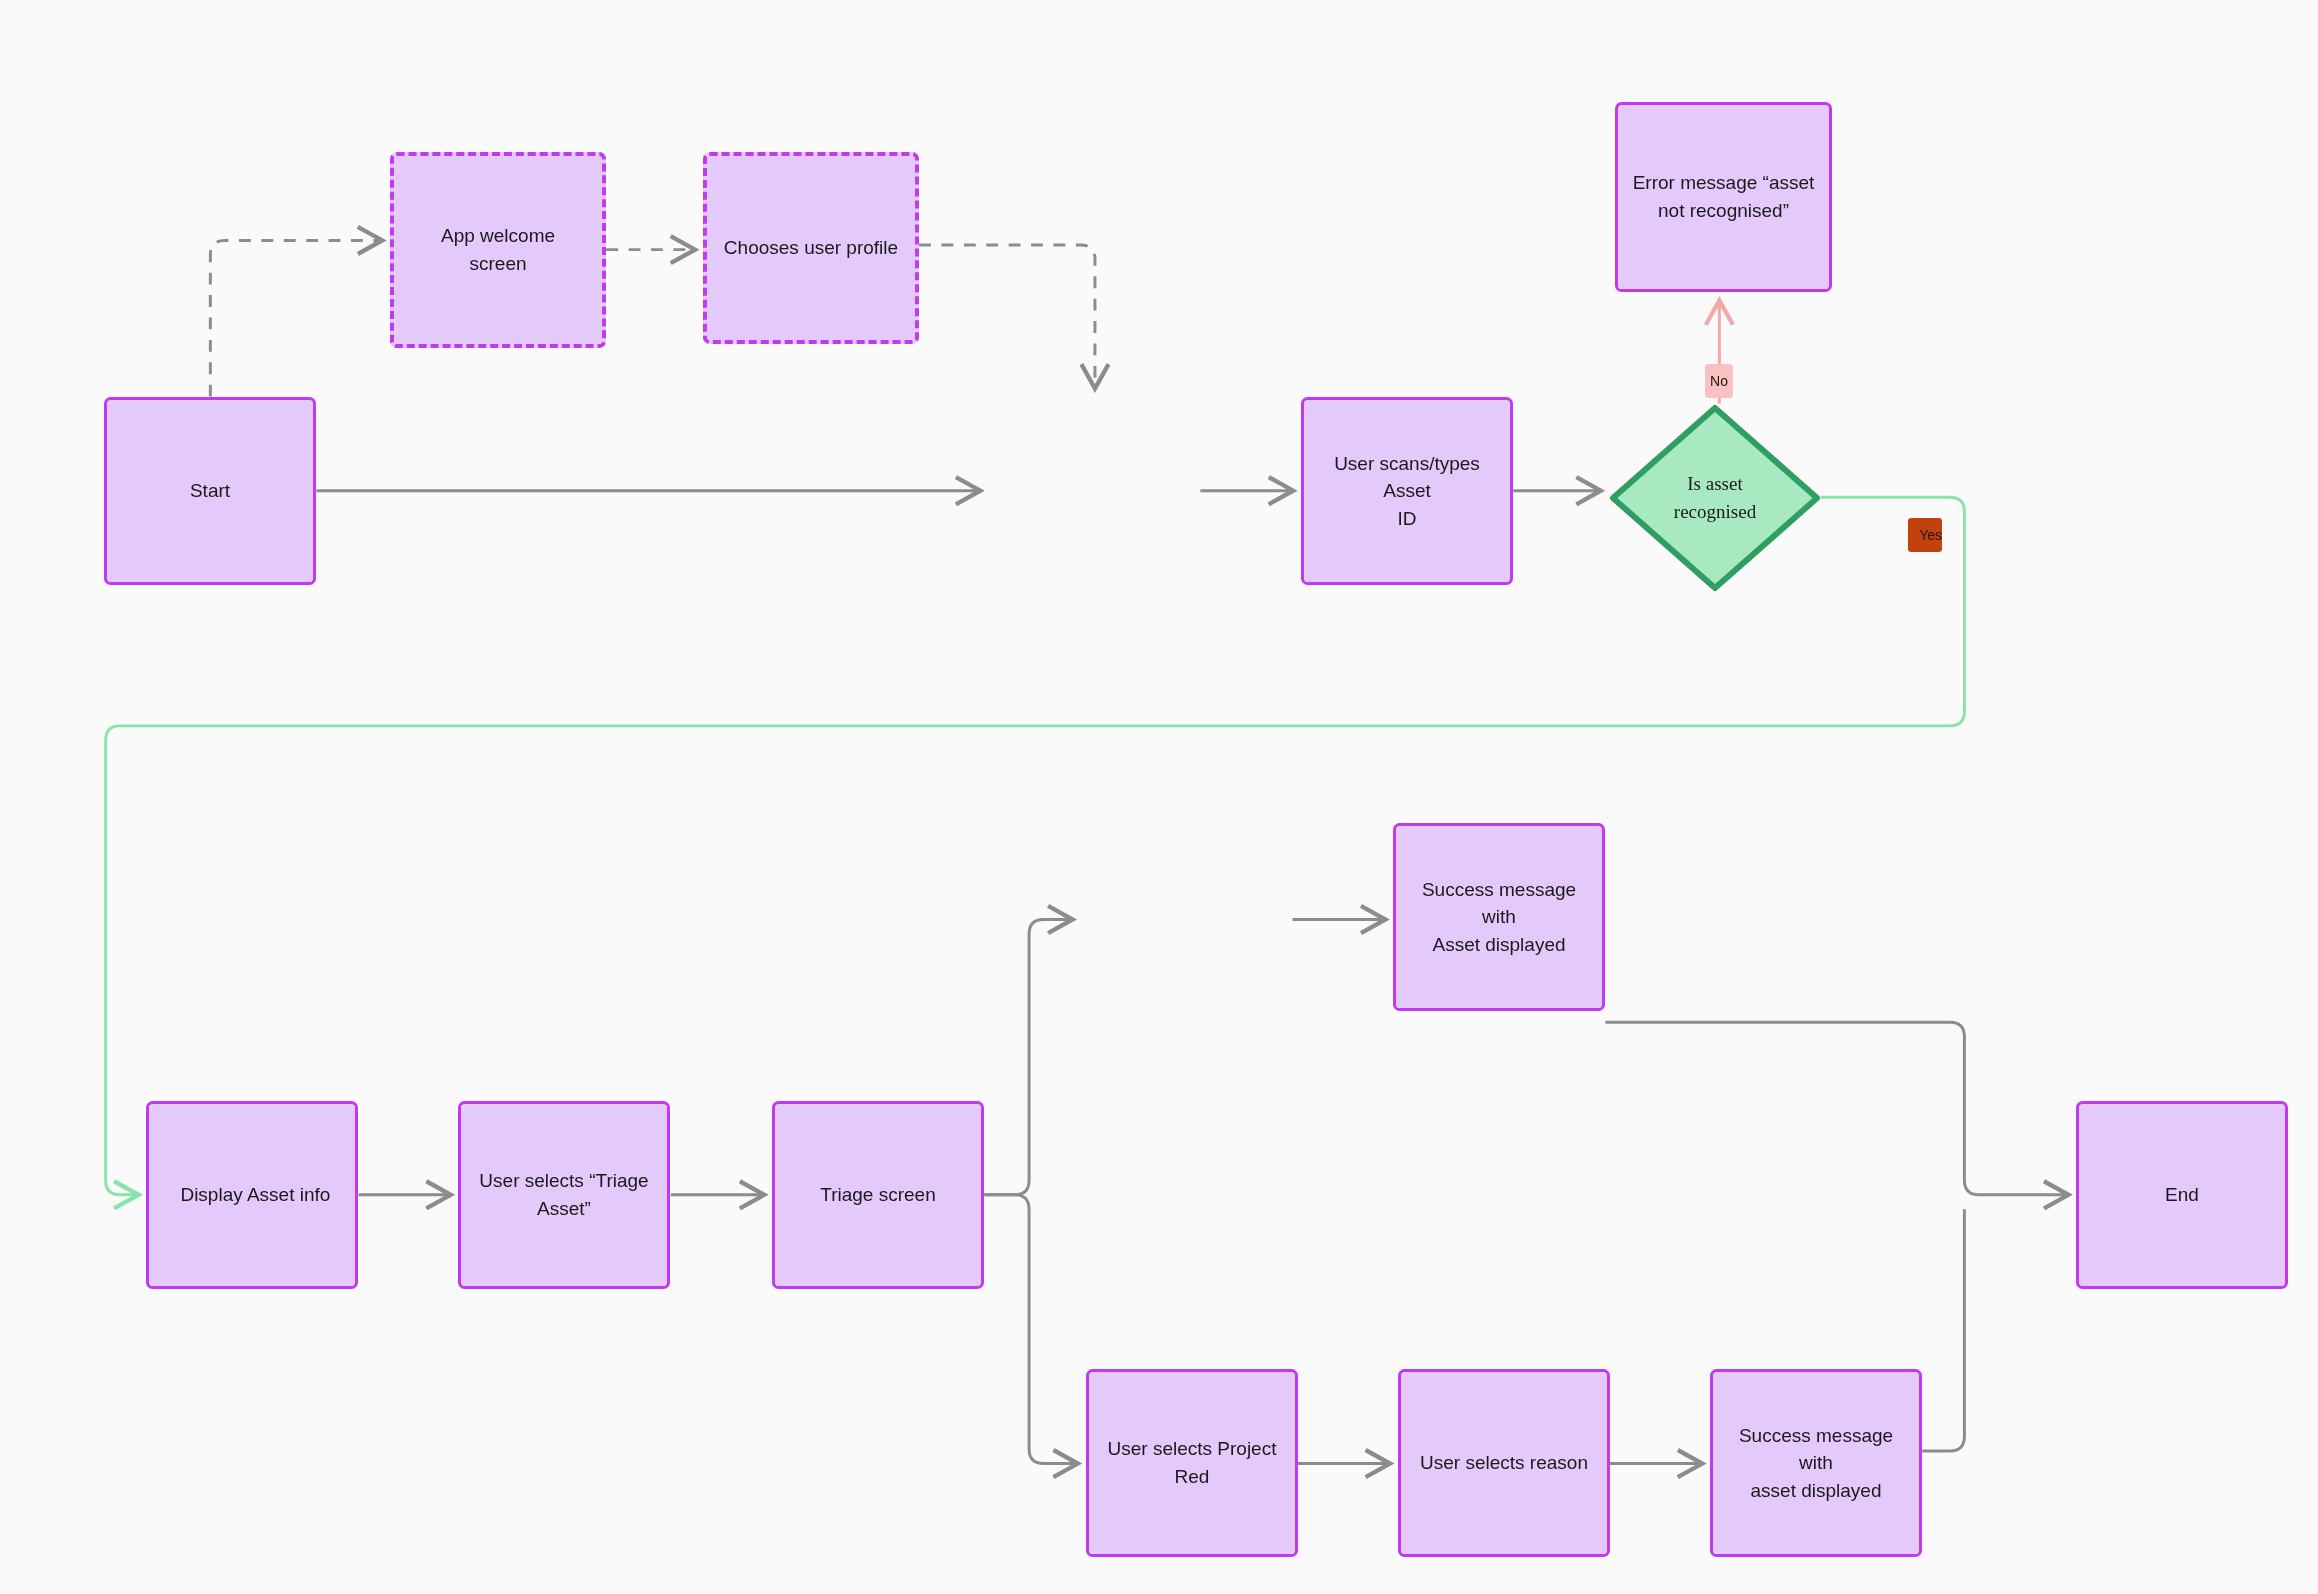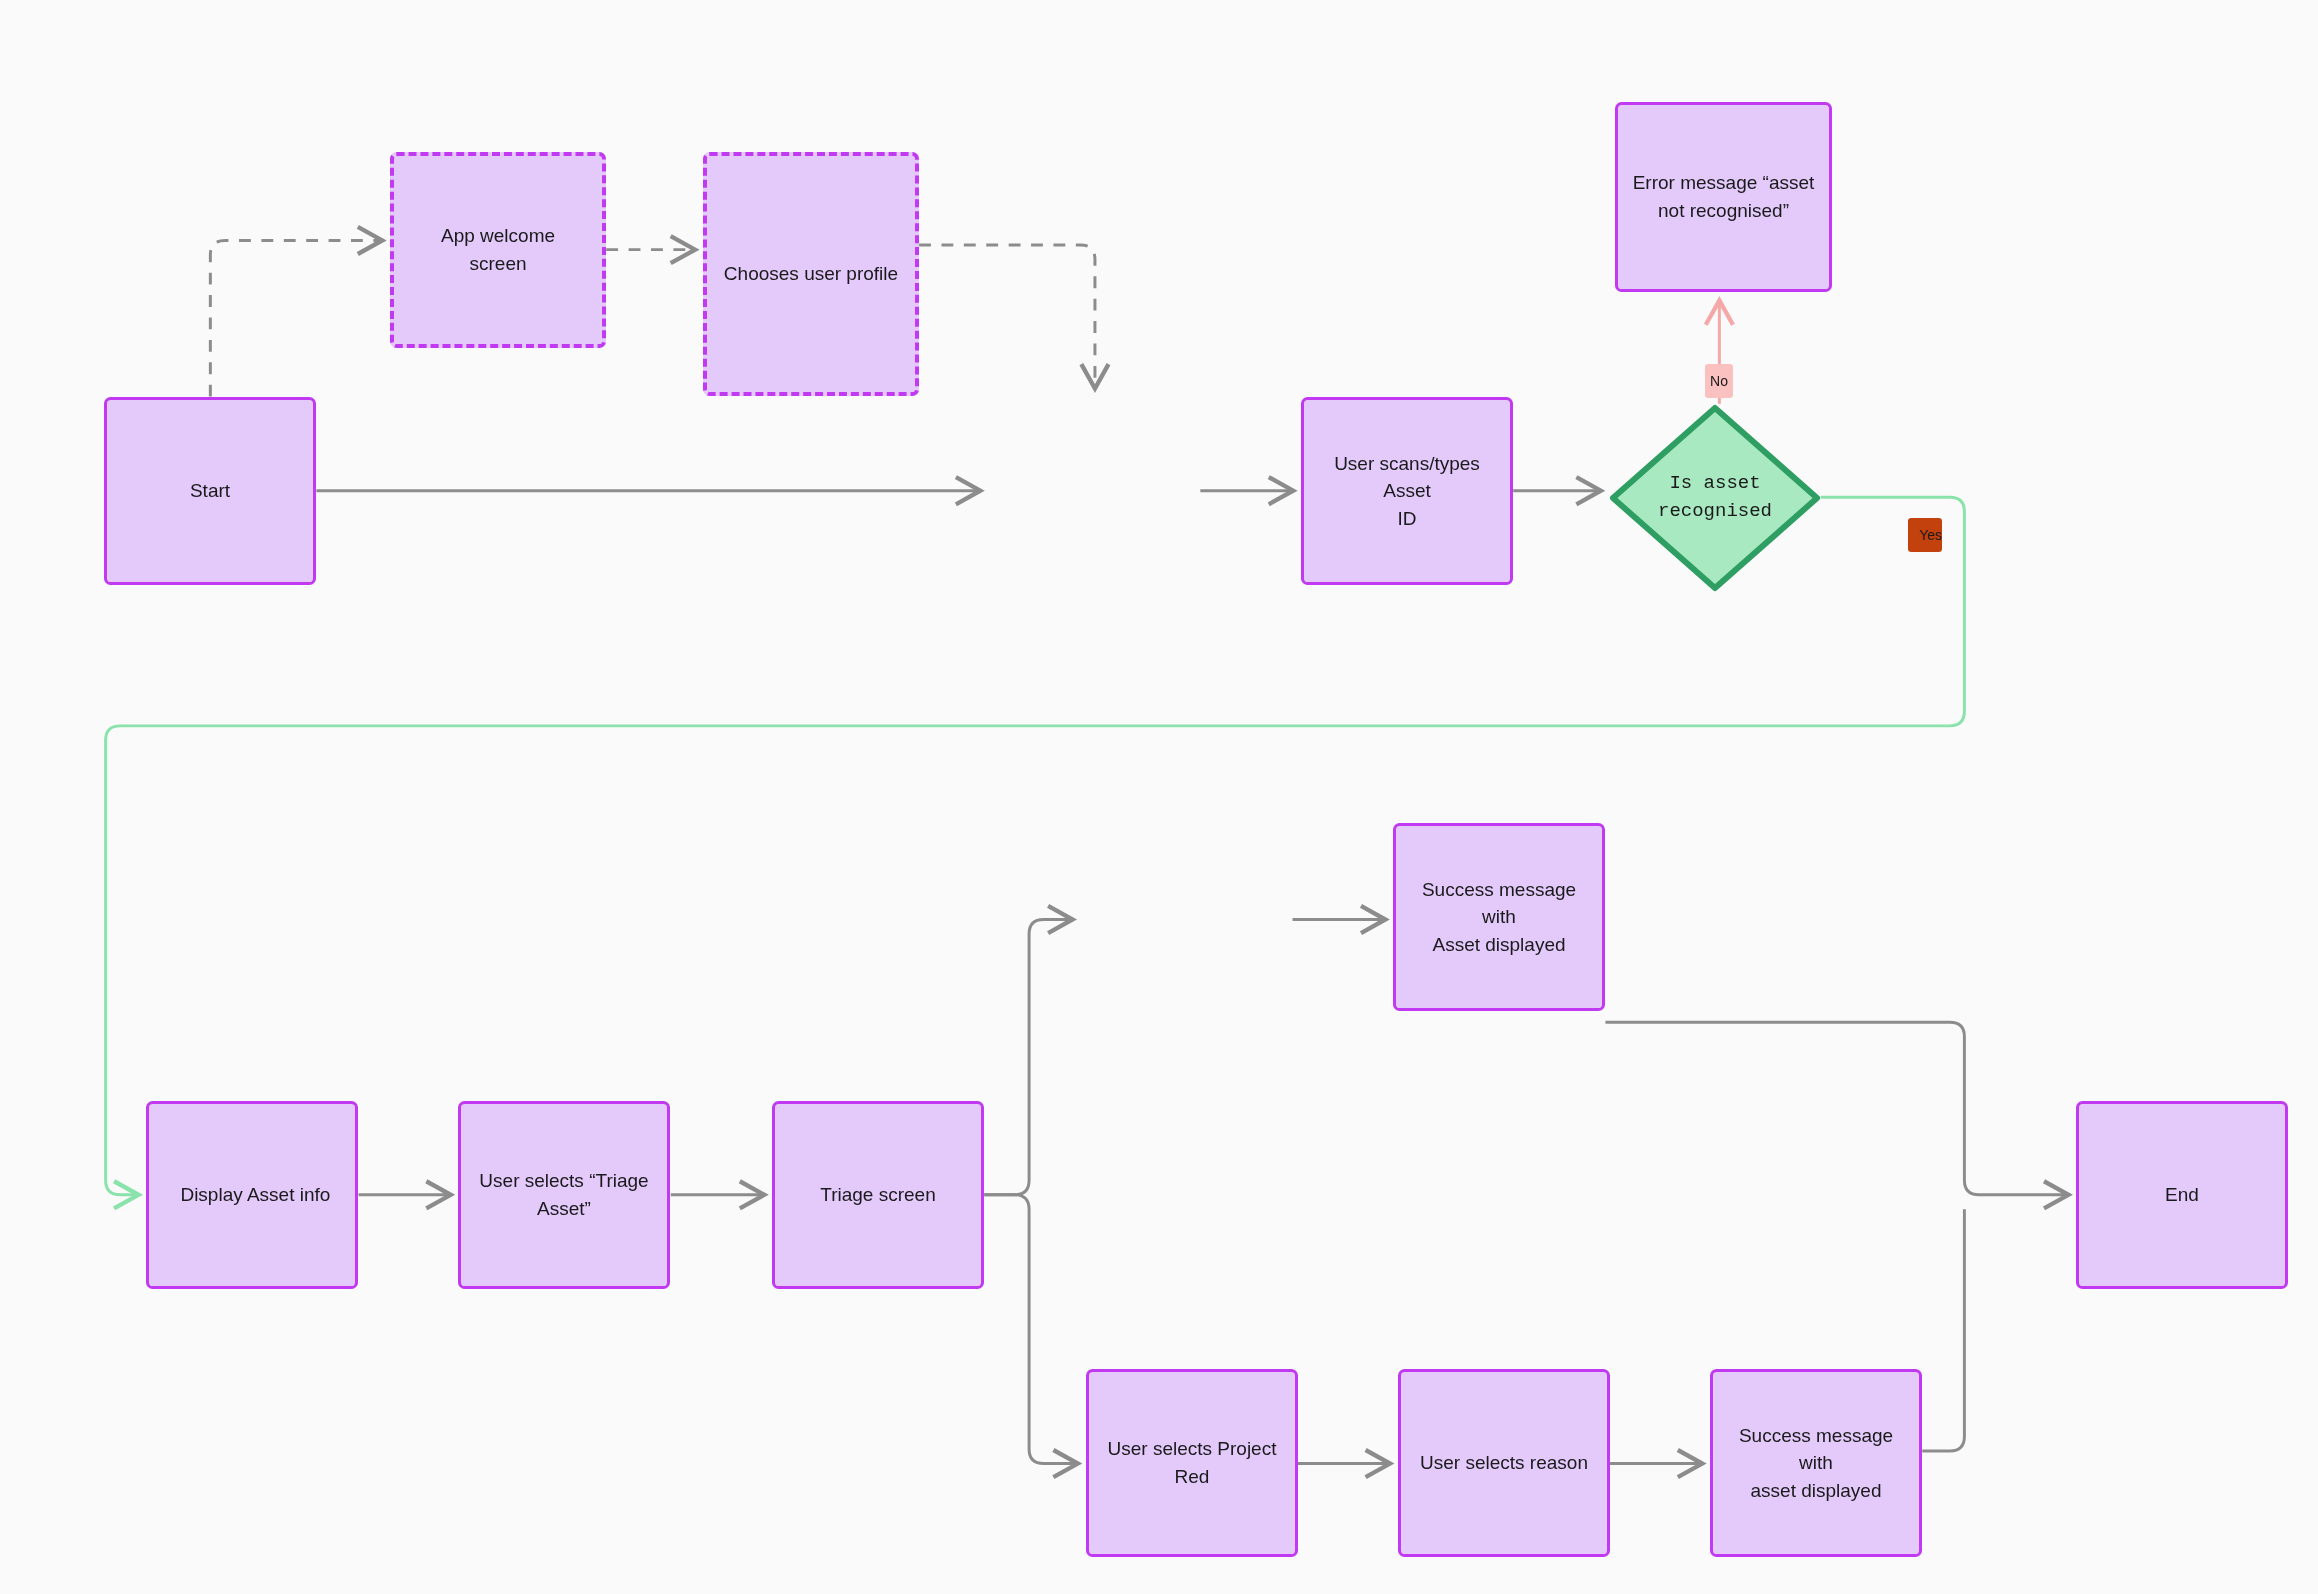--- a/index.html
+++ b/index.html
@@ -62,21 +62,21 @@
     left: 0; top: 0;
     width: 100%; height: 100%;
     display: flex;
     align-items: center;
     justify-content: center;
     text-align: center;
     font-size: 19px;
     line-height: 1.45;
     color: #1a1a1a;
     white-space: pre-line;
-    font-family: Liberation Mono, monospace;
+    font-family: Liberation Serif, serif;
   }
   .edge-label {
     position: absolute;
     box-sizing: border-box;
     display: flex;
     align-items: center;
     justify-content: center;
     font-size: 14px;
     color: #1a1a1a;
     border-radius: 3.3px;
@@ -145,21 +145,21 @@
 
   <div class="node" style="left:104px; top:397px; width:212px; height:188px;">
     <span class="label">Start</span>
   </div>
 
   <div class="node dashed" style="left:390px; top:152px; width:216px; height:196px;">
     <span class="label">App welcome
 screen</span>
   </div>
 
-  <div class="node dashed" style="left:703px; top:152px; width:216px; height:244px;">
+  <div class="node dashed" style="left:703px; top:152px; width:216px; height:192px;">
     <span class="label">Chooses user profile</span>
   </div>
 
 
   <div class="node" style="left:1301px; top:397px; width:212px; height:188px;">
     <span class="label">User scans/types Asset
 ID</span>
   </div>
 
   <div class="diamond" style="left:1609px; top:404px; width:212px; height:188px;">

